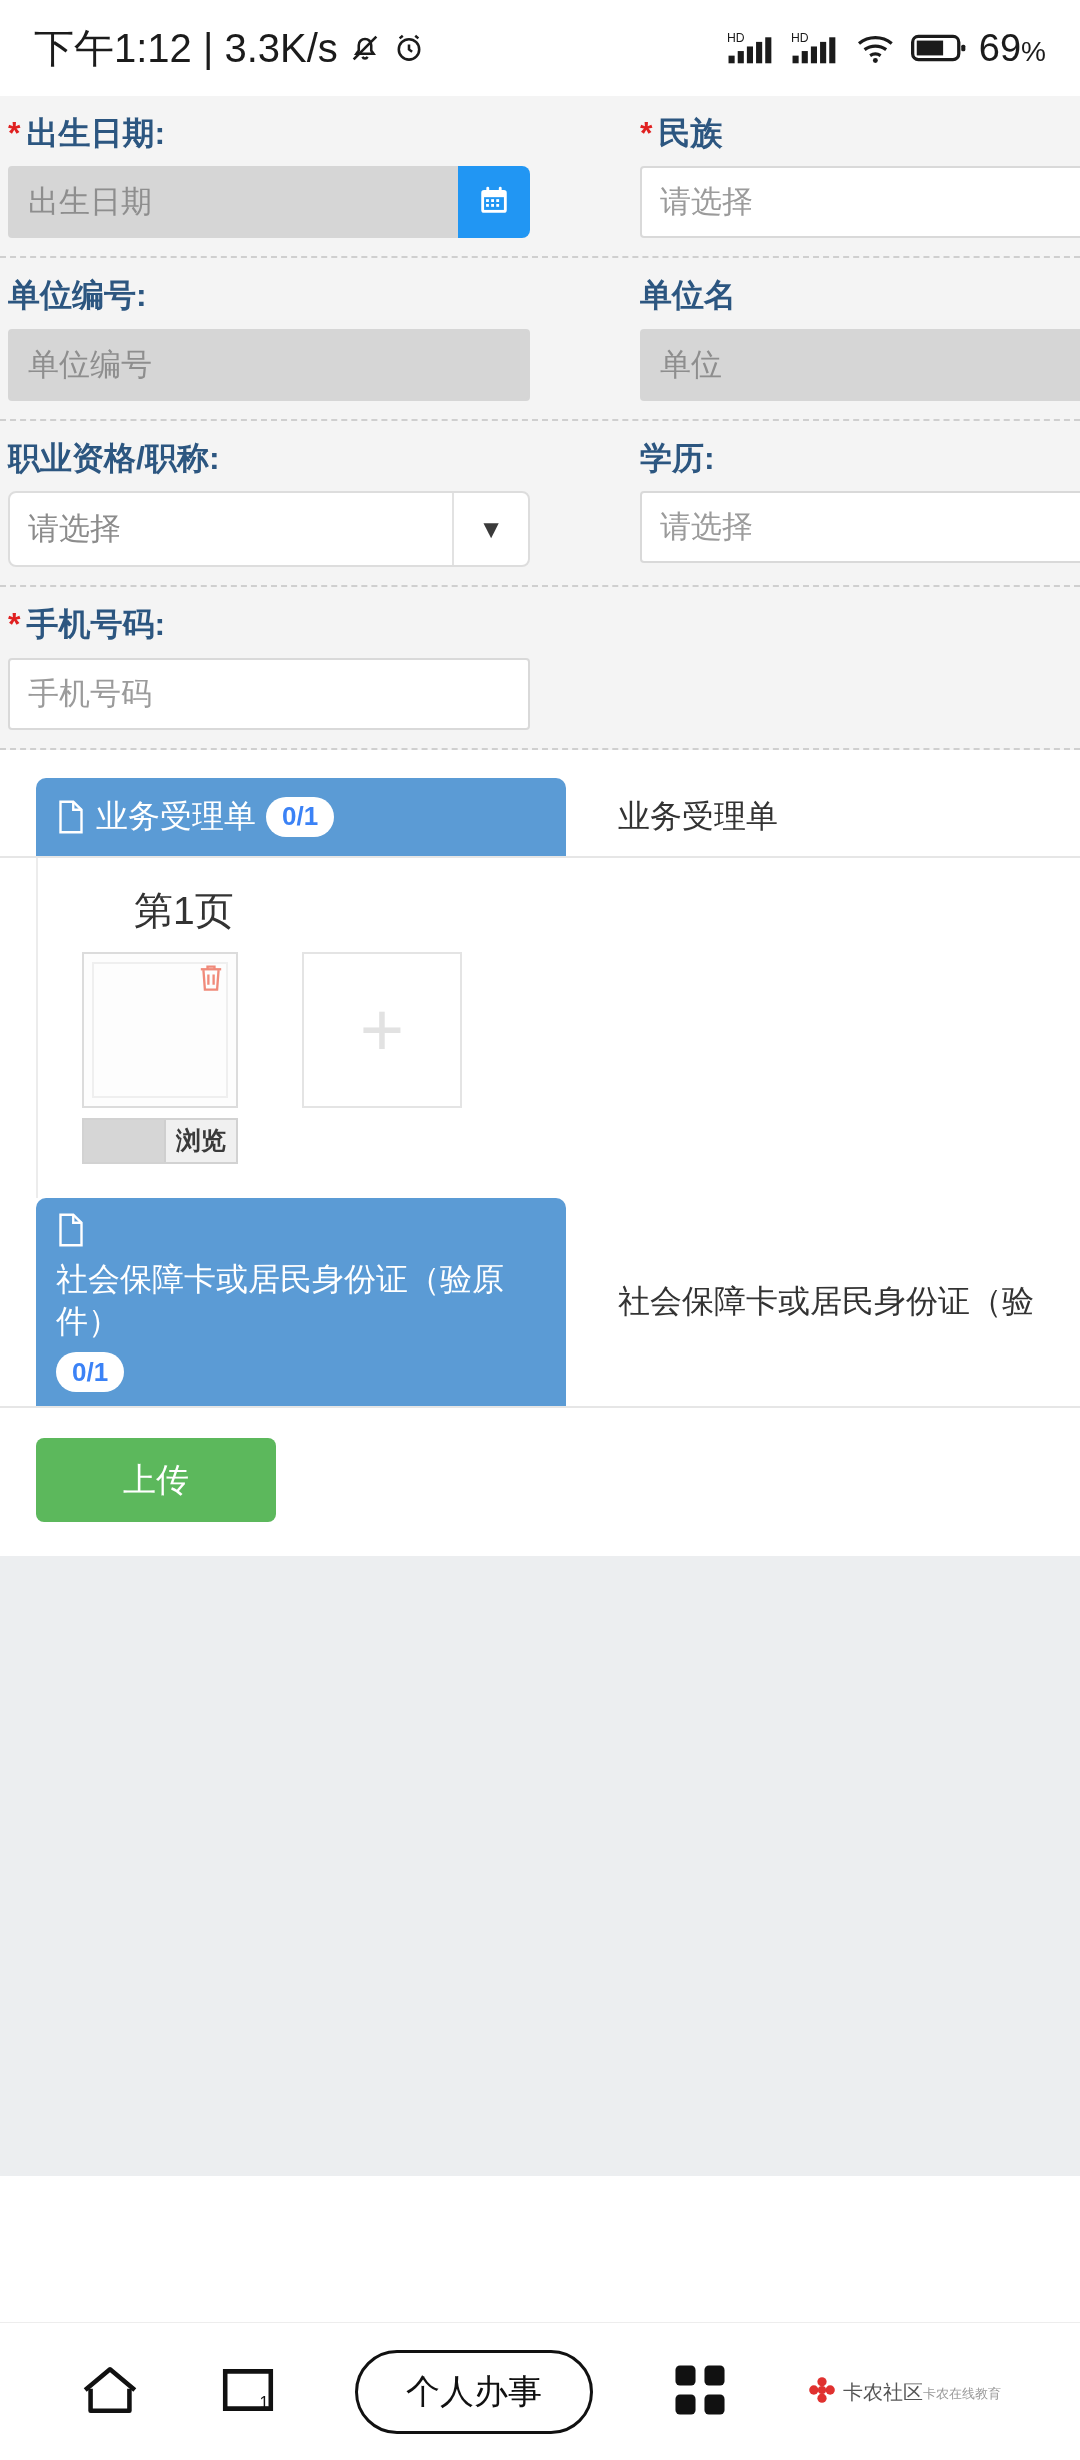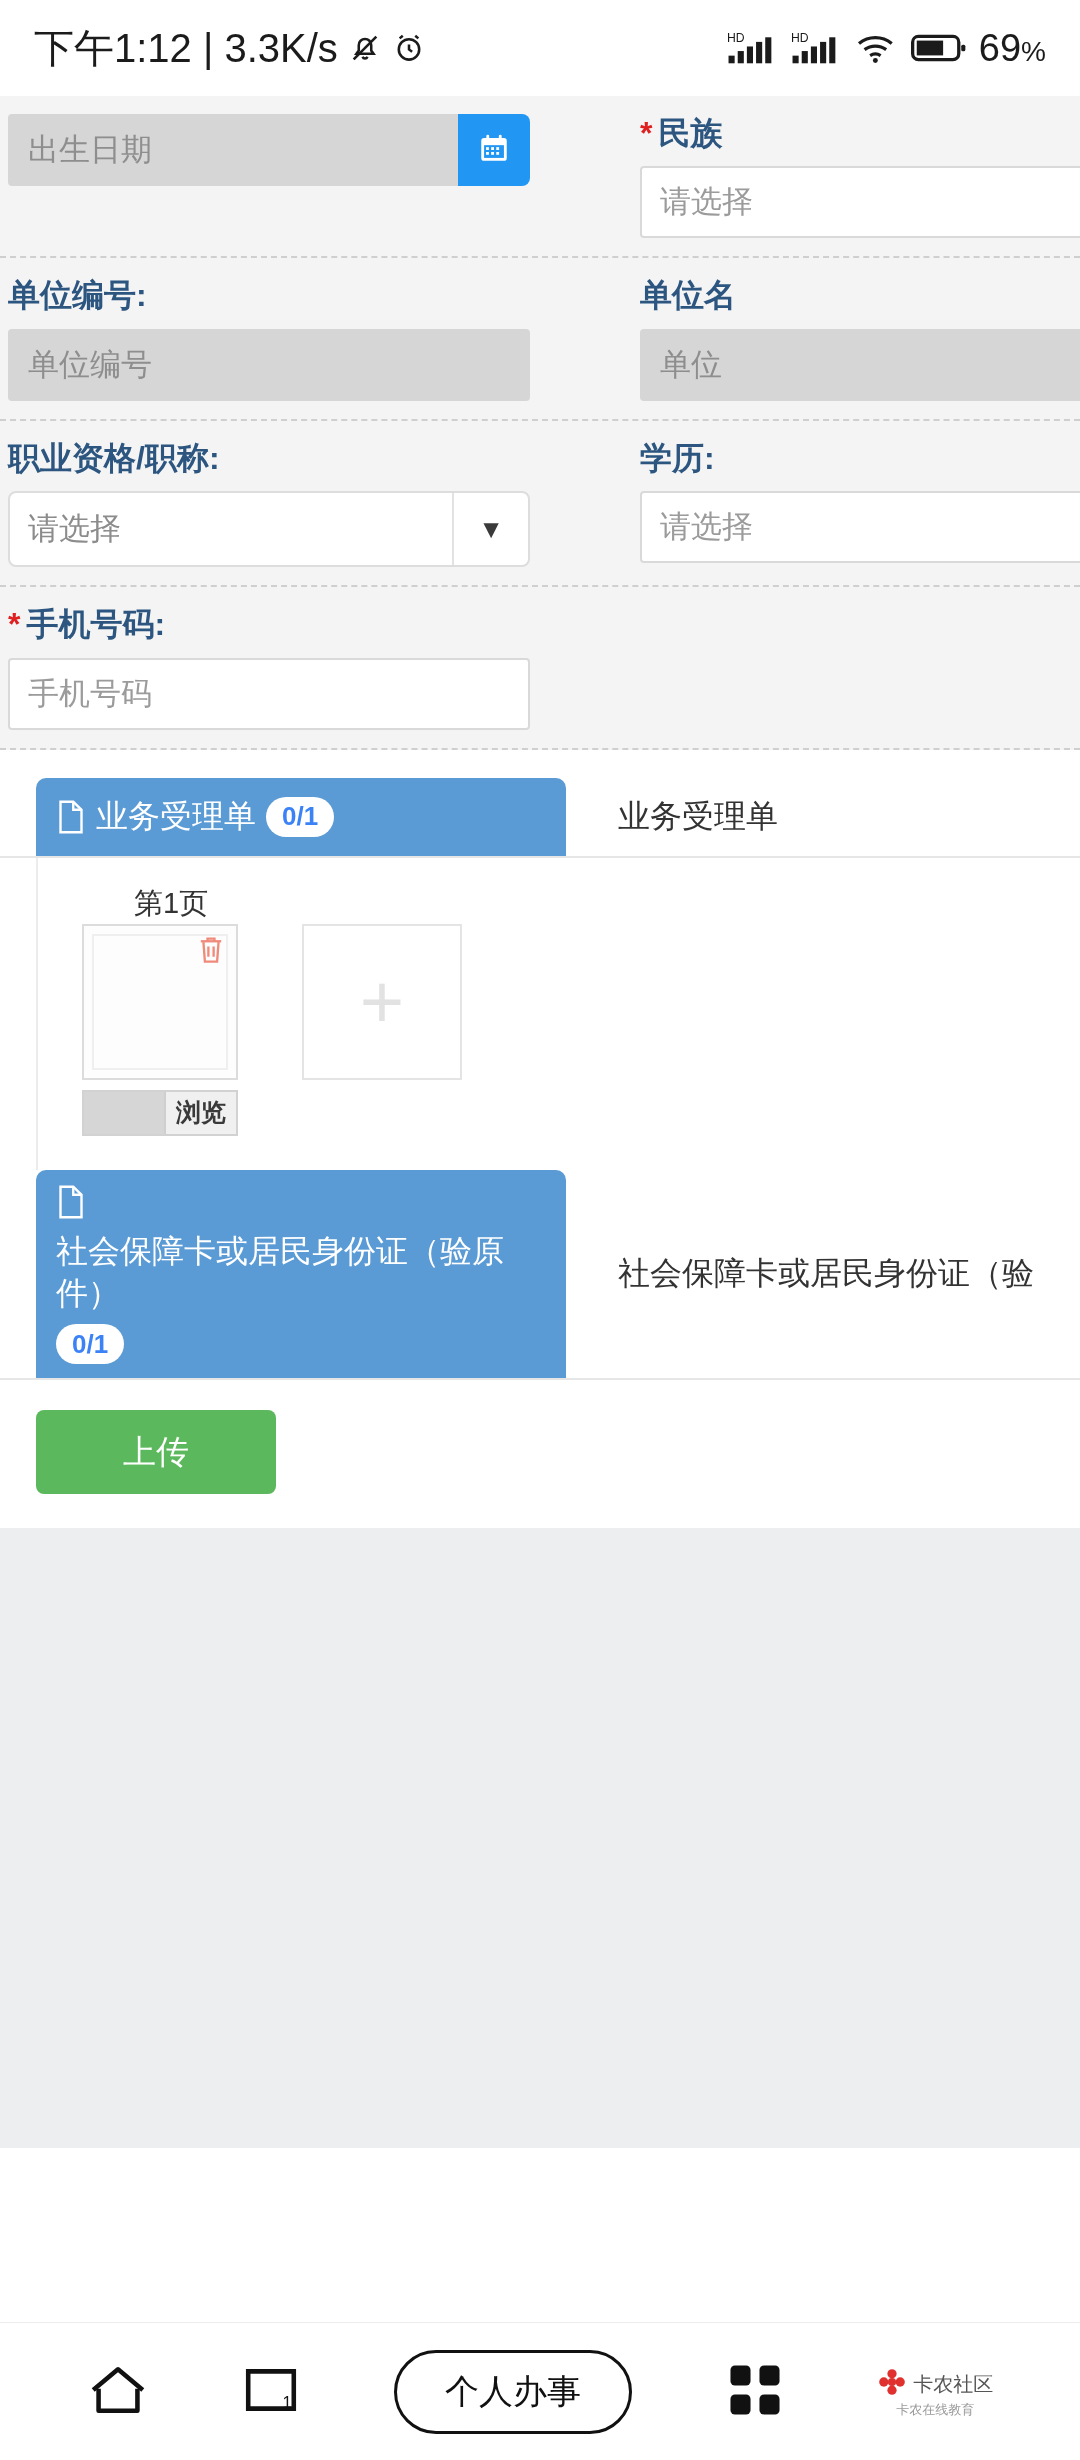--- a/index.html
+++ b/index.html
@@ -111,21 +111,21 @@
   .acc-title{
     flex:1; display:flex; align-items:center;
     padding-left:52px; font-size:32px; color:#333;
     white-space:nowrap; overflow:hidden;
   }
   .acc-body{
     border-left:2px solid #ececec;
     margin-left:36px;
     padding:26px 0 34px 44px;
   }
-  .page-label{ font-size:29px; color:#333; margin-left:52px; }
+  .page-label{ font-size:39px; color:#333; margin-left:52px; margin-bottom:14px; }
   .thumbs{ display:flex; align-items:flex-start; gap:64px; }
   .thumb-col{ width:156px; }
   .thumb-box{
     width:156px; height:156px;
     border:2px solid #dcdcdc; background:#fdfdfd;
     position:relative;
   }
   .thumb-inner{
     position:absolute; inset:8px;
     border:2px solid #efefef;
@@ -171,21 +171,21 @@
     background:#ffffff; border-top:1px solid #ededed;
     display:flex; align-items:center; justify-content:space-around;
     padding:0 40px;
   }
   .nav-item{ display:flex; align-items:center; justify-content:center; }
   .pill{
     border:3px solid #111; border-radius:46px;
     padding:16px 48px; font-size:34px; color:#111;
   }
   .wm{
-    display:flex; flex-direction:column; align-items:center; justify-content:flex-start;
+    display:flex; flex-direction:row; align-items:center; justify-content:flex-start;
     line-height:1;
   }
   .wm-top{ display:flex; align-items:center; gap:6px; }
   .wm-t1{ font-size:20px; color:#555; }
   .wm-t2{ font-size:13px; color:#9a9a9a; margin-top:3px; }
 </style>
 </head>
 <body>
 
 <div id="root">
@@ -245,20 +245,21 @@
         </svg>
       </span>
       <span class="sb-batt"><span>69</span><span class="pct">%</span></span>
     </div>
   </div>
 
   <div class="form-wrap">
 
     <div class="form-row">
       <div class="field">
+        <div class="lbl"><span class="req">*</span><span>出生日期:</span></div>
         <div class="ctl">
           <div class="inp disabled rounded-left">出生日期</div>
           <div class="cal-btn">
             <span>
               <svg width="34" height="34" viewBox="0 0 24 24" fill="#fff">
                 <rect x="3" y="5" width="18" height="16" rx="2"></rect>
                 <rect x="5" y="10" width="14" height="9" fill="#2196f3"></rect>
                 <rect x="6.4" y="11.4" width="2" height="2" fill="#fff"></rect>
                 <rect x="10" y="11.4" width="2" height="2" fill="#fff"></rect>
                 <rect x="13.6" y="11.4" width="2" height="2" fill="#fff"></rect>

